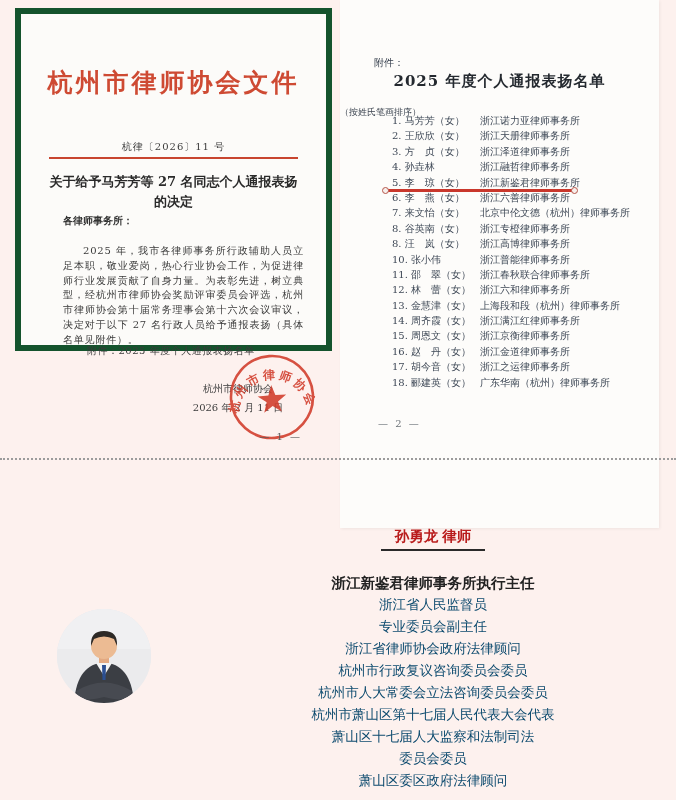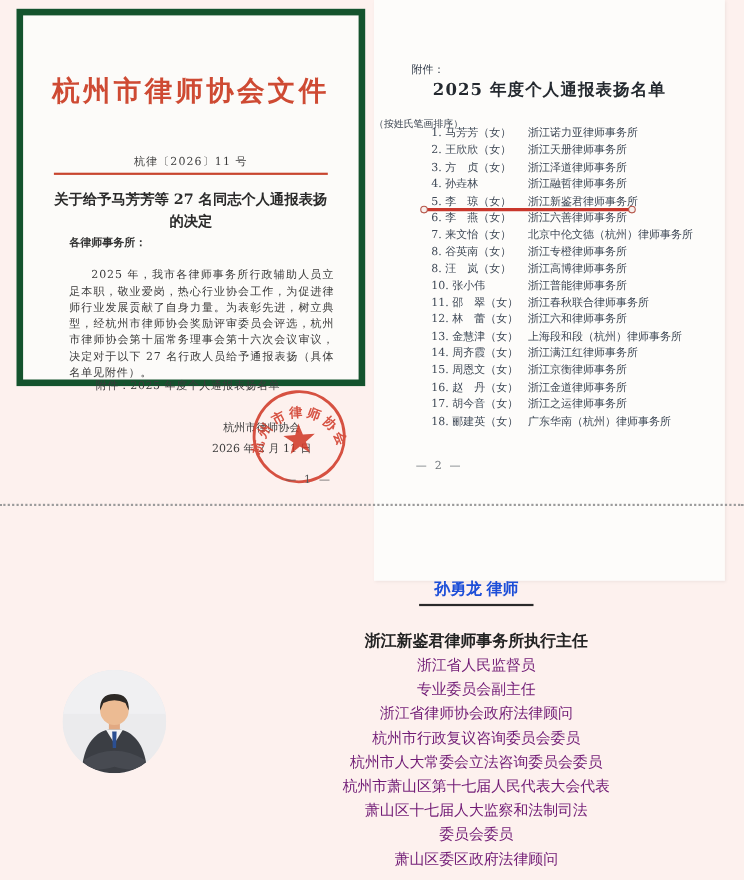--- a/index.html
+++ b/index.html
@@ -118,27 +118,27 @@
 
   
   .avatar{
     position:absolute;left:57px;top:609px;width:94px;height:94px;border-radius:50%;
     overflow:hidden;background:#ebebed;
   }
   .profile-text{
     position:absolute;left:200px;top:527px;width:466px;text-align:center;
   }
   .profile-name{
-    display:inline-block;color:#1d4ed8;font-weight:bold;font-size:14.5px;
+    display:inline-block;color:#b91c1c;font-weight:bold;font-size:14.5px;
     border-bottom:2px solid #2a2a2a;padding:0 14px 4px 14px;line-height:17px;
   }
   .profile-title-bold{
     margin-top:21px;color:#222;font-weight:bold;font-size:14.5px;line-height:22px;
   }
-  .profile-line{color:#701a75;font-size:13.5px;line-height:22px;}
+  .profile-line{color:#0c4a6e;font-size:13.5px;line-height:22px;}
   .profile-ellipsis{color:#3a3a3a;font-size:13.5px;line-height:22px;letter-spacing:2px;}
 </style>
 </head>
 <body>
 
 <div class="doc1">
   <div class="doc1-org-title">杭州市律师协会文件</div>
   <div class="doc1-number">杭律〔2026〕11 号</div>
   <div class="doc1-redline"></div>
   <div class="doc1-heading">

